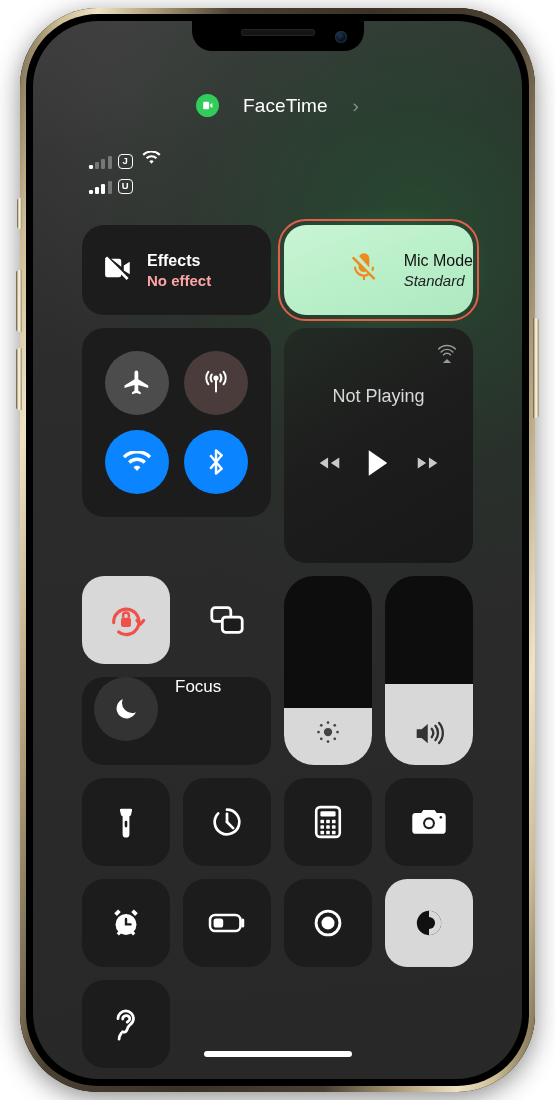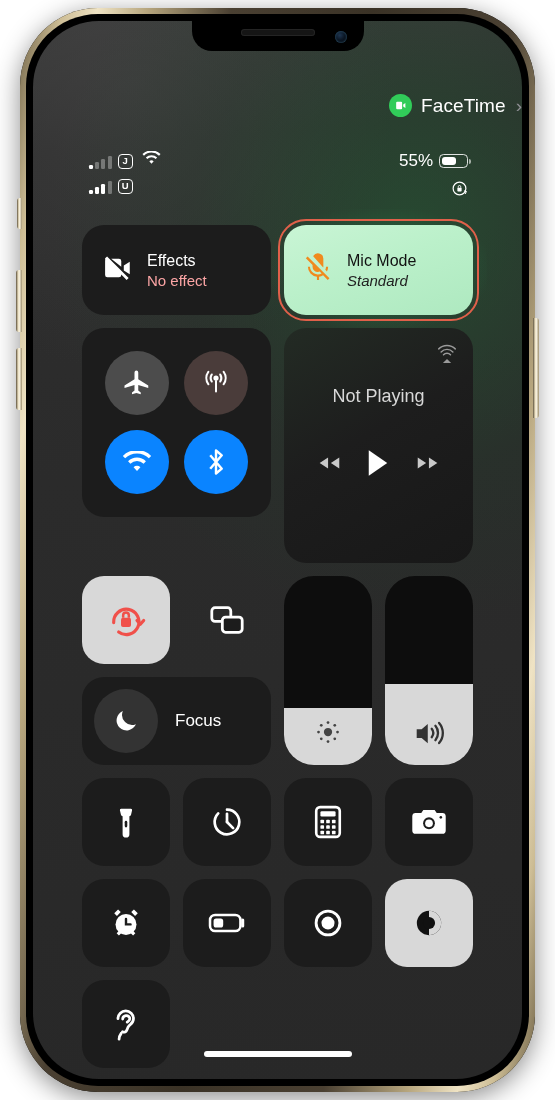--- a/index.html
+++ b/index.html
@@ -55,21 +55,21 @@
   .btn-side{ position:absolute; background:linear-gradient(90deg,#5a4f3a,#e9ddbd 35%,#fbf5e3 55%,#9e8f6d);
              z-index:3; }
   .b-mute{ left:17px; top:198px; width:5px; height:31px; border-radius:3px 0 0 3px; }
   .b-vup { left:16px; top:270px; width:6px; height:62px; border-radius:3px 0 0 3px; }
   .b-vdn { left:16px; top:348px; width:6px; height:62px; border-radius:3px 0 0 3px; }
   .b-pwr { right:16px; top:318px; width:6px; height:100px; border-radius:0 3px 3px 0; }
 
   
   .facetime-row{
     position:absolute; top:73px; left:0; right:0; display:flex; align-items:center;
-    justify-content:flex-end; gap:9px; z-index:20;
+    justify-content:center; gap:24px; z-index:20;
   }
   .ft-badge{ width:23px; height:23px; border-radius:50%; background:#31cc59;
              display:flex; align-items:center; justify-content:center; }
   .ft-label{ color:#fff; font-size:19px; letter-spacing:.1px; }
   .ft-chev{ color:#8e8e93; font-size:19px; font-weight:300; margin-left:1px; }
 
   .status-left{ position:absolute; left:56px; top:130px; z-index:20; }
   .sig-row{ display:flex; align-items:flex-end; gap:6px; height:18px; margin-bottom:7px; }
   .bars{ display:flex; align-items:flex-end; gap:2.2px; height:13px; }
   .bar{ width:4px; border-radius:1.2px; background:#fff; }
@@ -89,32 +89,32 @@
              border-radius:0 2px 2px 0; background:rgba(255,255,255,.6); }
   .rotlock-ind{ margin-top:9px; display:flex; justify-content:flex-end; }
 
   
   .cc{ position:absolute; left:49px; top:204px; width:391px; z-index:15; }
   .row{ display:flex; gap:13px; }
   .tile{ background:#1c1c1c; border-radius:22px; }
 
   
   .top-row{ margin-bottom:13px; }
-  .wide-tile{ width:189px; height:90px; display:flex; align-items:center; gap:13px; padding-left:18px; }
+  .wide-tile{ width:189px; height:90px; display:flex; align-items:center; gap:13px; padding-left:18px;font-weight:bold; }
   .wt-text{ display:flex; flex-direction:column; gap:2px; }
   .wt-title{ font-size:16px; color:#fff; }
   .wt-sub{ font-size:15px; color:#fca5a5; }
 
   .mic-wrap{ position:relative; width:189px; height:90px; }
   .mic-glow{ position:absolute; inset:-16px -14px -14px -14px; border-radius:34px;
              background:radial-gradient(ellipse at center, rgba(64,190,110,.40) 0%, rgba(40,130,75,.16) 55%, rgba(0,0,0,0) 75%); }
   .mic-ring{ position:absolute; inset:-6px; border-radius:28px; border:2.6px solid #e0604a; }
   .mic-tile{ position:absolute; inset:0; border-radius:22px;
              background:linear-gradient(160deg,#c9f5d5 0%,#bbf0ca 45%,#aee9c0 100%);
-             display:flex; align-items:center; gap:13px; padding-left:18px; }
+             display:flex; align-items:center; gap:24px; padding-left:18px;justify-content:flex-end; }
   .mic-title{ font-size:16px; color:#111; }
   .mic-sub{ font-size:15px; color:#222;font-style:italic; }
 
   
   .mid-row{ margin-bottom:13px; }
   .conn{ width:189px; height:189px; display:grid; grid-template-columns:1fr 1fr;
          place-items:center; padding:16px; }
   .circ{ width:64px; height:64px; border-radius:50%; display:flex;
          align-items:center; justify-content:center; }
   .c-off{ background:#4c4c4c; }
@@ -130,21 +130,21 @@
   .transport{ position:absolute; left:0; right:0; top:120px; display:flex;
               align-items:center; justify-content:space-around; padding:0 20px; }
 
   
   .third-row{ margin-bottom:13px; }
   .left-col{ display:flex; flex-direction:column; gap:13px; }
   .small-pair{ display:flex; gap:13px; }
   .sq{ width:88px; height:88px; border-radius:22px; display:flex;
        align-items:center; justify-content:center; }
   .sq-on{ background:#d8d8d8; }
-  .focus-tile{ width:189px; height:88px; display:flex; align-items:center; gap:17px; padding-left:12px; }
+  .focus-tile{ width:189px; height:88px; display:flex; align-items:flex-start; gap:17px; padding-left:12px; }
   .focus-circ{ width:64px; height:64px; border-radius:50%; background:#333;
                display:flex; align-items:center; justify-content:center; }
   .focus-label{ color:#fff; font-size:17px; }
 
   .slider{ position:relative; width:88px; height:189px; border-radius:30px;
            background:#0d0d0d; overflow:hidden; }
   .slider-fill{ position:absolute; left:0; right:0; bottom:0; background:#d8d8d8; }
   .slider-ic{ position:absolute; left:0; right:0; bottom:18px; display:flex; justify-content:center; }
 
   
@@ -206,37 +206,20 @@
         <span class="bars">
           <i class="bar b1"></i>
             <i class="bar b2"></i>
             <i class="bar b3"></i>
             <i class="bar b4 off"></i>
         </span>
         <span class="simtag">U</span>
       </div>
     </div>
 
-    <div class="status-right">
-      <div class="batt-row">
-        <span class="batt-pct">55%</span>
-        <span class="batt-shell">
-          <i class="batt-fill" id="battFill" style="width: 14.025px;"></i>
-            <i class="batt-tip"></i>
-        </span>
-      </div>
-      <div class="rotlock-ind">
-        <svg width="17" height="17" viewBox="0 0 24 24">
-          <circle cx="12" cy="12" r="9" fill="none" stroke="#fff" stroke-width="1.7"></circle>
-          <rect x="9" y="11" width="6" height="5.2" rx="1" fill="#fff"></rect>
-          <path d="M10.2 11V9.6a1.8 1.8 0 0 1 3.6 0V11" fill="none" stroke="#fff" stroke-width="1.3"></path>
-          <path d="M19 15.5l2.4 1-1 2.4" fill="none" stroke="#fff" stroke-width="1.7" stroke-linecap="round"></path>
-        </svg>
-      </div>
-    </div>
 
     <div class="cc">
 
       <div class="row top-row">
         <div class="tile wide-tile">
           <span>
             <svg width="34" height="34" viewBox="0 0 24 24">
               <path fill="#fff" d="M3.6 5.2 5 3.8 20.2 19 18.8 20.4 15 16.6V17a1.6 1.6 0 0 1-1.6 1.6H5.2A1.6 1.6 0 0 1 3.6 17V7c0-.2 0-.4.1-.6L3.6 5.2z"></path>
               <path fill="#fff" d="M15 7v4.1L7.9 5.4h5.5A1.6 1.6 0 0 1 15 7zm1.8 3.2 4.2-2.6v8.8l-4.2-2.6v-3.6z"></path>
             </svg>

